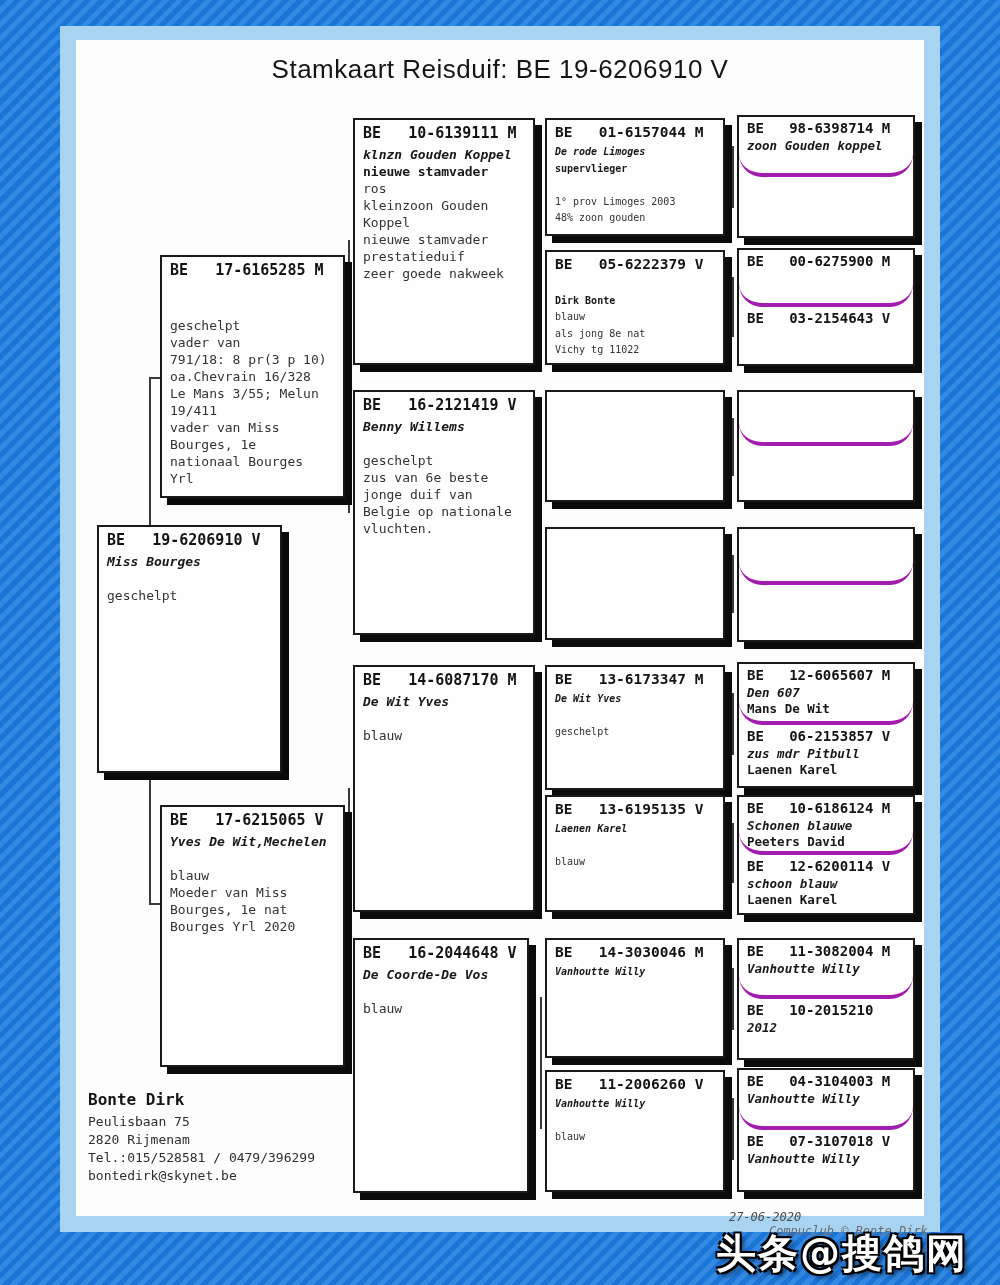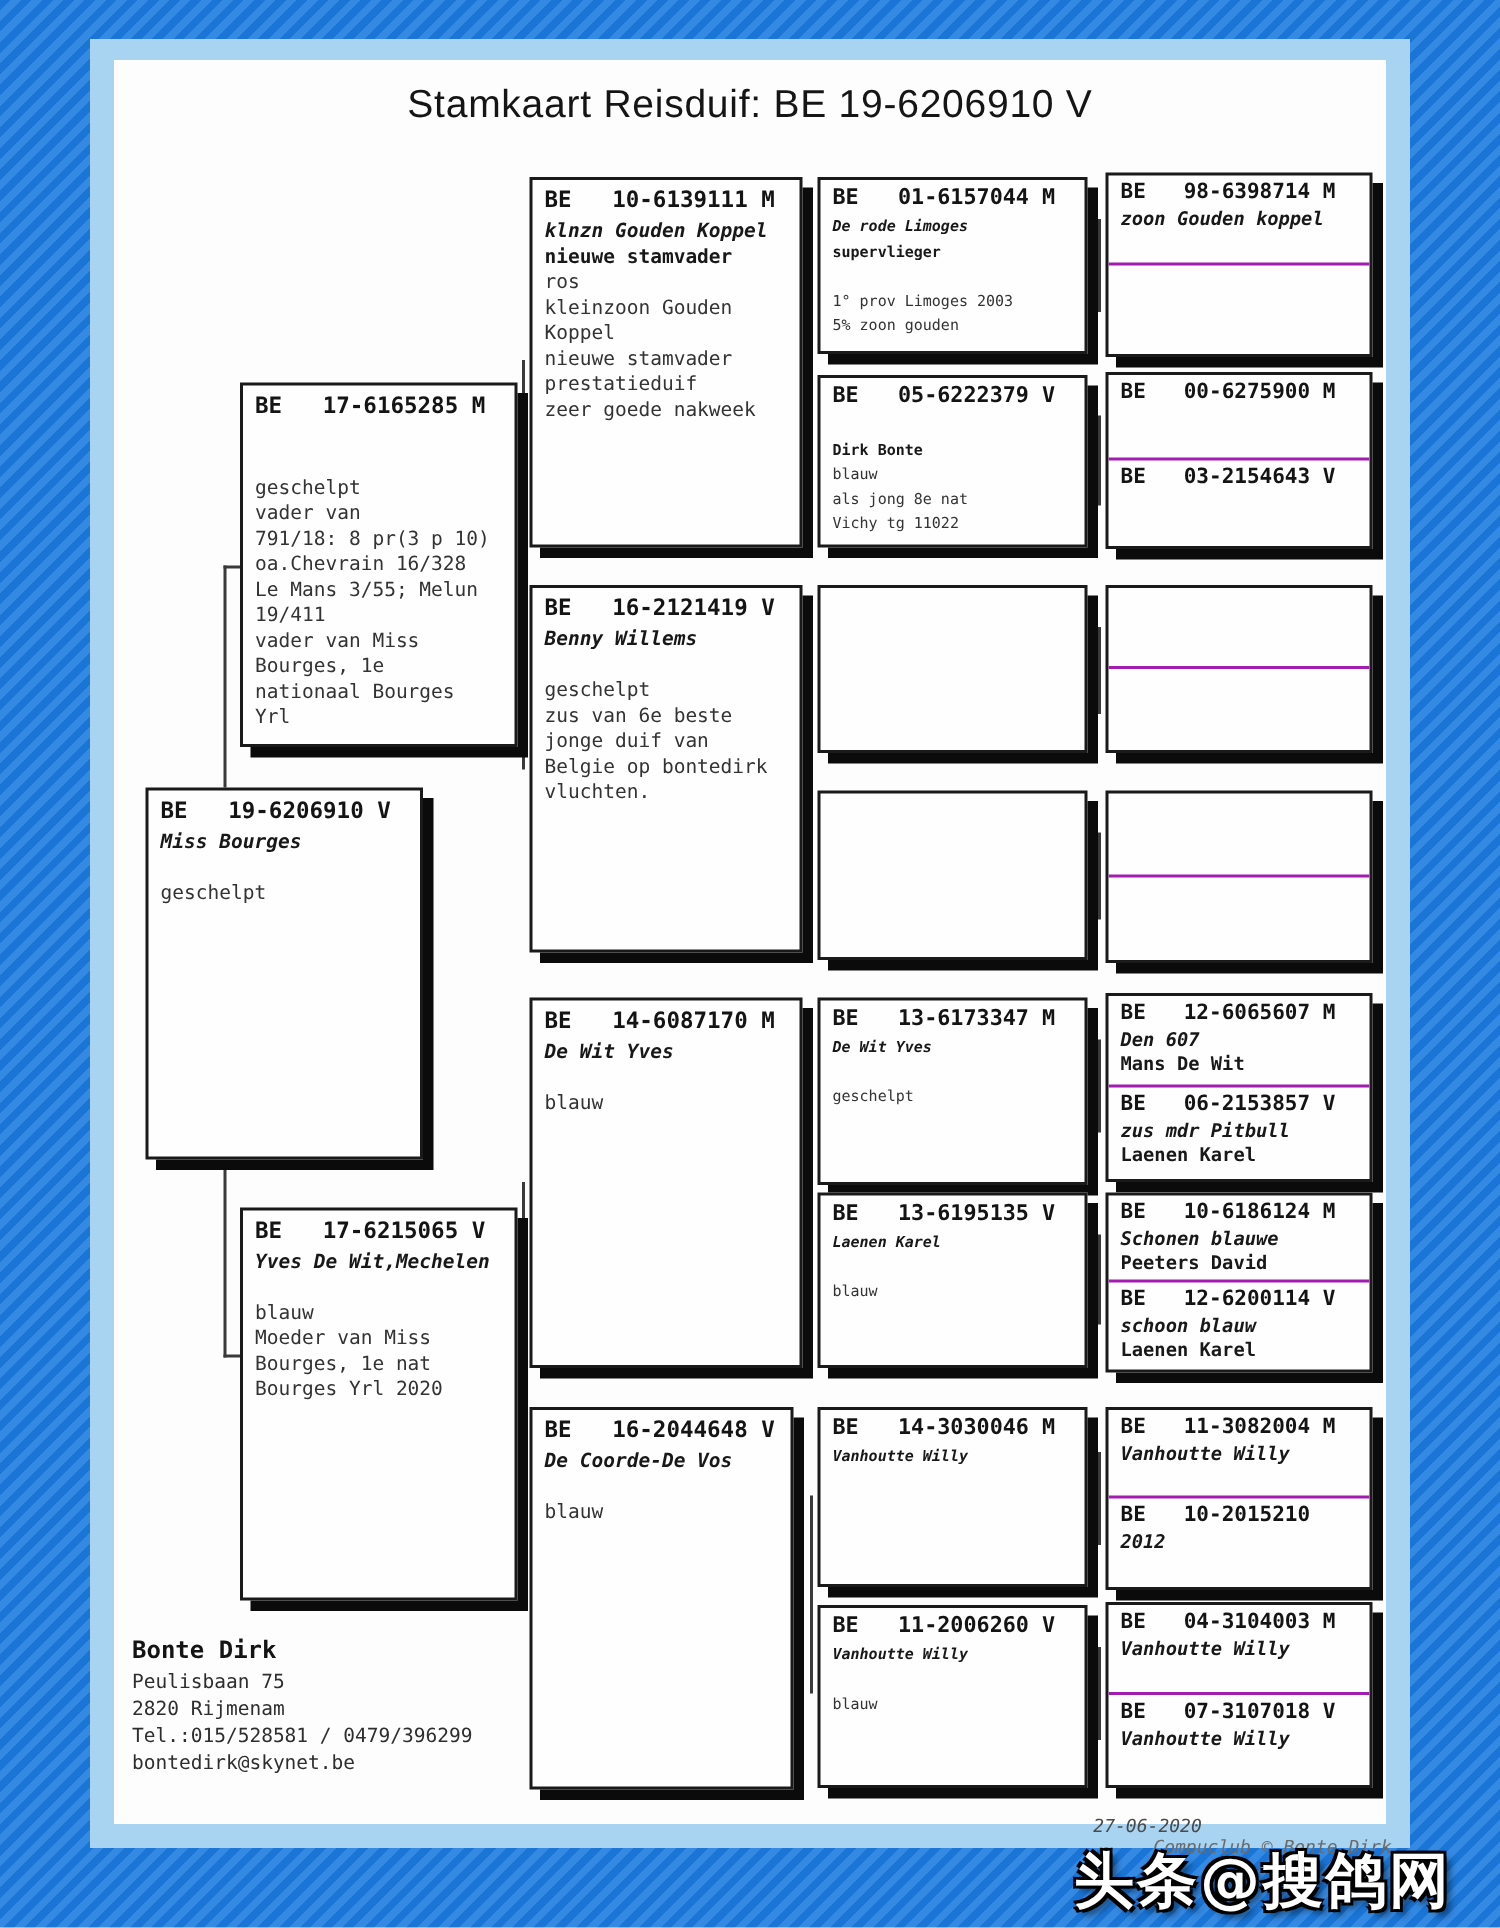--- a/index.html
+++ b/index.html
@@ -14,21 +14,21 @@
     position:absolute;left:76px;top:54px;width:848px;text-align:center;z-index:3;
     font-family:"Liberation Sans",sans-serif;font-size:26px;color:#151515;letter-spacing:.5px;
   }
   .conn{position:absolute;background:#3a3a3a;z-index:1;}
   .pbox{
     position:absolute;background:#fefefe;border:2px solid #1a1a1a;box-sizing:border-box;
     box-shadow:7px 7px 0 #0b0b0b;z-index:2;padding:4px 8px;overflow:hidden;
   }
   .pairbox{padding:0;}
   .cell{height:50%;box-sizing:border-box;padding:3px 8px;overflow:hidden;}
-  .cell-top{border-bottom:2px solid #a21caf;}
+  .cell-top{border-bottom:4px solid #a21caf;border-radius:23px;}
   .ring{font-weight:bold;font-size:15px;color:#141414;white-space:pre;margin-bottom:4px;}
   .cell .ring{font-size:14px;margin-bottom:2px;}
   .sm .ring{font-size:14.5px;}
   .box-body{font-size:13px;line-height:17px;color:#333;}
   .sm .box-body{font-size:10px;line-height:16.5px;}
   .cell .box-body{font-size:12.5px;line-height:16px;}
   .ln{white-space:pre;}
   .ln.bi{font-weight:bold;font-style:italic;color:#181818;}
   .ln.b{font-weight:bold;color:#181818;}
   .owner{position:absolute;left:88px;top:1090px;z-index:3;color:#2e2e2e;}
@@ -121,21 +121,21 @@
       </div>
   </div>
   <div class="pbox" style="left:353px;top:390px;width:182px;height:245px">
     <div class="ring">BE   16-2121419 V</div>
     <div class="box-body">
         <div class="ln bi">Benny Willems</div>
         <div class="ln r">&nbsp;</div>
         <div class="ln r">geschelpt</div>
         <div class="ln r">zus van 6e beste</div>
         <div class="ln r">jonge duif van</div>
-        <div class="ln r">Belgie op bontedirk</div>
+        <div class="ln r">Belgie op nationale</div>
         <div class="ln r">vluchten.</div>
       </div>
   </div>
   <div class="pbox" style="left:353px;top:665px;width:182px;height:247px">
     <div class="ring">BE   14-6087170 M</div>
     <div class="box-body">
         <div class="ln bi">De Wit Yves</div>
         <div class="ln r">&nbsp;</div>
         <div class="ln r">blauw</div>
       </div>
@@ -149,21 +149,21 @@
       </div>
   </div>
 
   <div class="pbox sm" style="left:545px;top:118px;width:180px;height:118px">
     <div class="ring">BE   01-6157044 M</div>
     <div class="box-body">
         <div class="ln bi">De rode Limoges</div>
         <div class="ln b">supervlieger</div>
         <div class="ln r">&nbsp;</div>
         <div class="ln r">1° prov Limoges 2003</div>
-        <div class="ln r">5% zoon gouden</div>
+        <div class="ln r">48% zoon gouden</div>
       </div>
   </div>
   <div class="pbox sm" style="left:545px;top:250px;width:180px;height:115px">
     <div class="ring">BE   05-6222379 V</div>
     <div class="box-body">
         <div class="ln r">&nbsp;</div>
         <div class="ln b">Dirk Bonte</div>
         <div class="ln r">blauw</div>
         <div class="ln r">als jong 8e nat</div>
         <div class="ln r">Vichy tg 11022</div>

